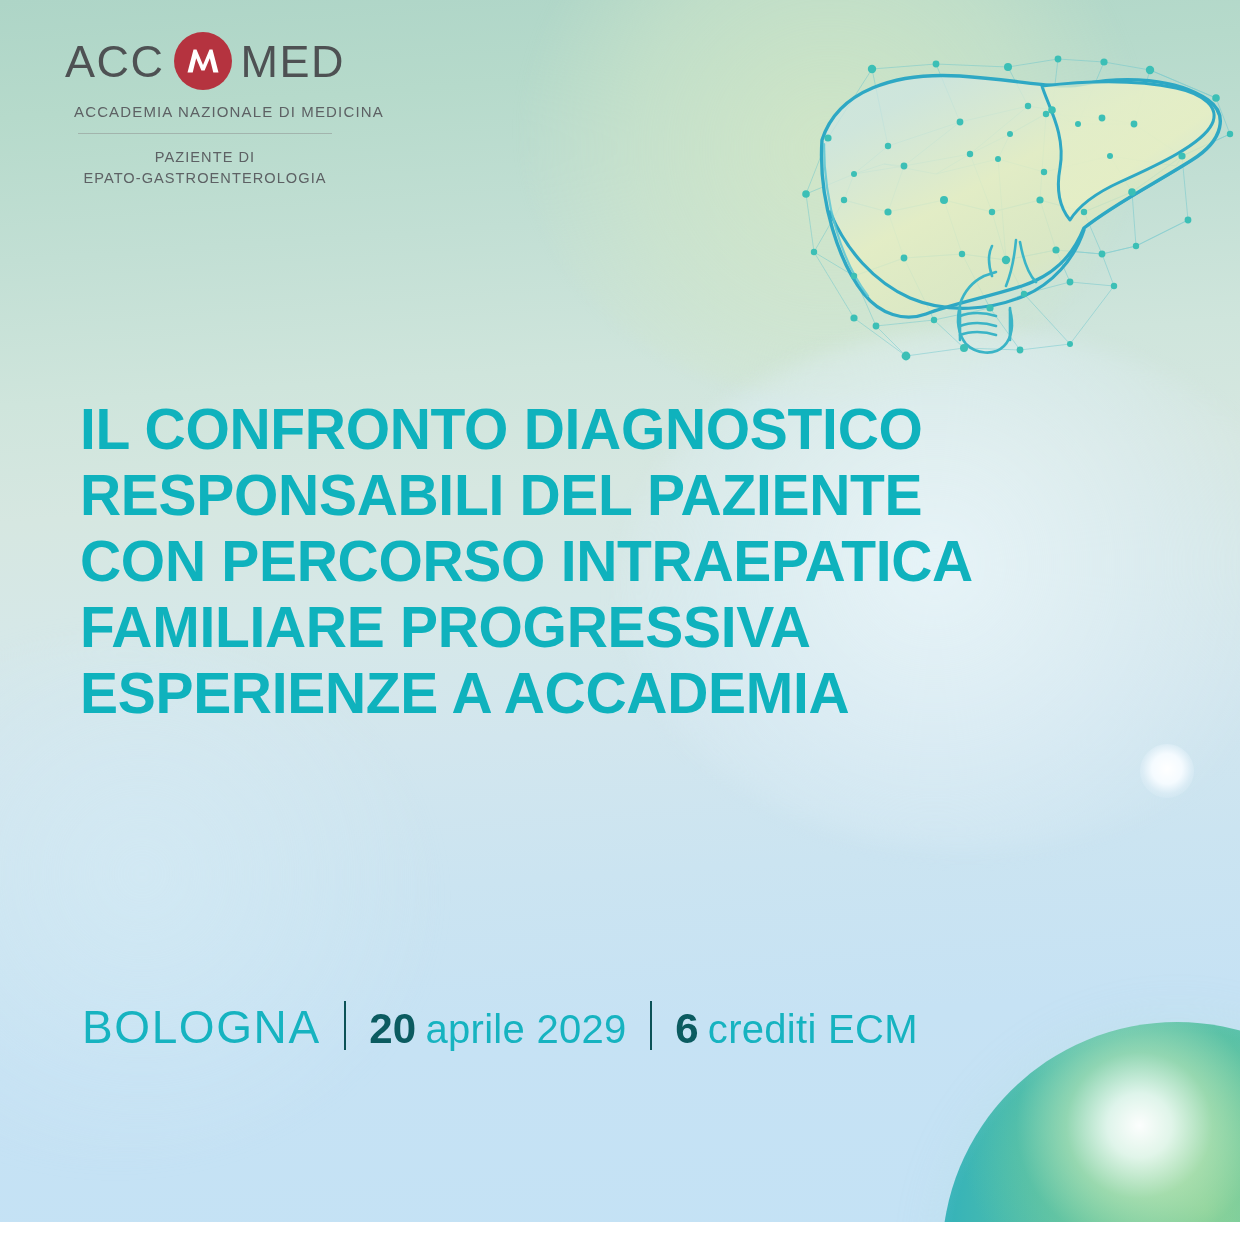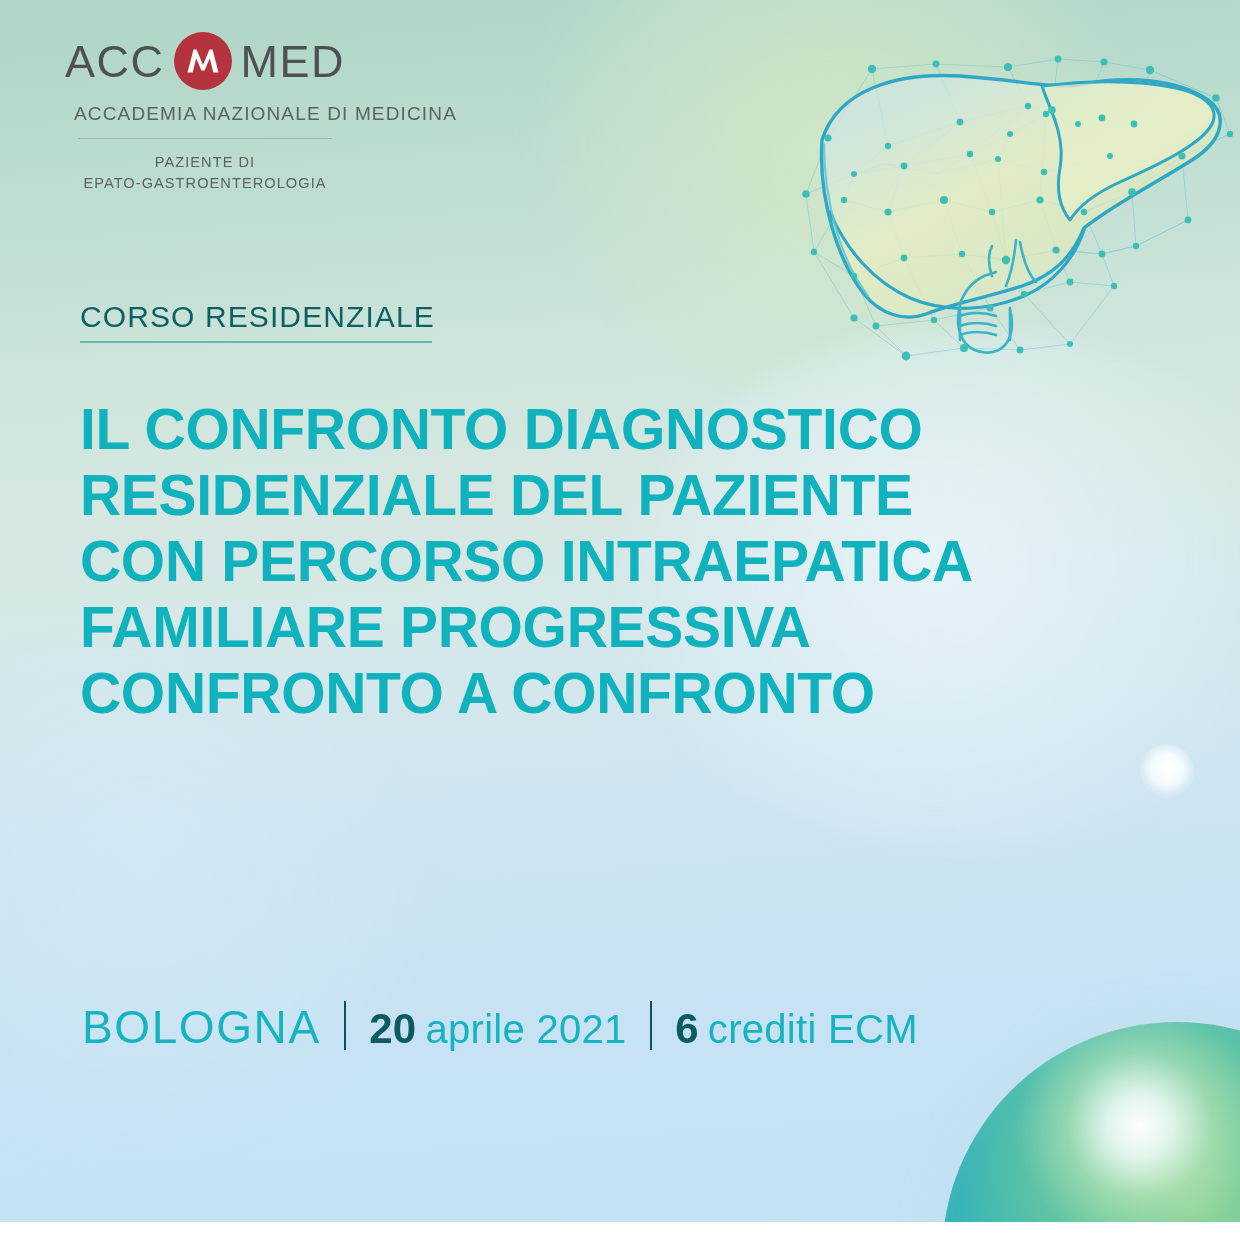--- a/index.html
+++ b/index.html
@@ -117,21 +117,21 @@
     position: relative;
     width: 58px; height: 58px;
     border-radius: 50%;
     background: #b5333f;
     margin: 0 9px;
     flex: 0 0 auto;
   }
   #logo-mark svg { display: block; }
   #logo-sub {
     text-align: center;
-    font-size: 19px;
+    font-size: 15px;
     letter-spacing: 1.15px;
     color: #5d6164;
     margin-top: 11px;
     white-space: nowrap;
   }
   #logo-divider {
     height: 1px;
     background: #9ba7a2;
     margin: 13px 4px 0 4px;
     opacity: .75;
@@ -421,40 +421,36 @@
       <span class="logo-word">MED</span>
     </div>
     <div id="logo-sub">ACCADEMIA NAZIONALE DI MEDICINA</div>
     <div id="logo-divider"></div>
     <div id="logo-section">
       <div>PAZIENTE DI</div>
       <div>EPATO-GASTROENTEROLOGIA</div>
     </div>
   </div>
 
-  <div id="kicker-wrap">
-    <div id="kicker-text">CORSO RESIDENZIALE</div>
-    <div id="kicker-rule"></div>
-  </div>
 
   <div id="title-block">
     <div class="title-line">IL CONFRONTO DIAGNOSTICO</div>
-    <div class="title-line">RESIDENZIALE DEL PAZIENTE</div>
+    <div class="title-line">RESPONSABILI DEL PAZIENTE</div>
     <div class="title-line">CON PERCORSO INTRAEPATICA</div>
     <div class="title-line">FAMILIARE PROGRESSIVA</div>
-    <div class="title-line">CONFRONTO A CONFRONTO</div>
+    <div class="title-line">ESPERIENZE A ACCADEMIA</div>
   </div>
 
 
   <div id="footer-meta">
     <span class="meta-city">BOLOGNA</span>
     <span class="meta-sep"></span>
     <span class="meta-group">
       <span class="meta-strong">20</span>
-      <span class="meta-light">aprile 2021</span>
+      <span class="meta-light">aprile 2029</span>
     </span>
     <span class="meta-sep"></span>
     <span class="meta-group">
       <span class="meta-strong">6</span>
       <span class="meta-light">crediti ECM</span>
     </span>
   </div>
 
   <div class="blob" id="bubble-small"></div>
   <div class="blob" id="sphere-big"></div>

